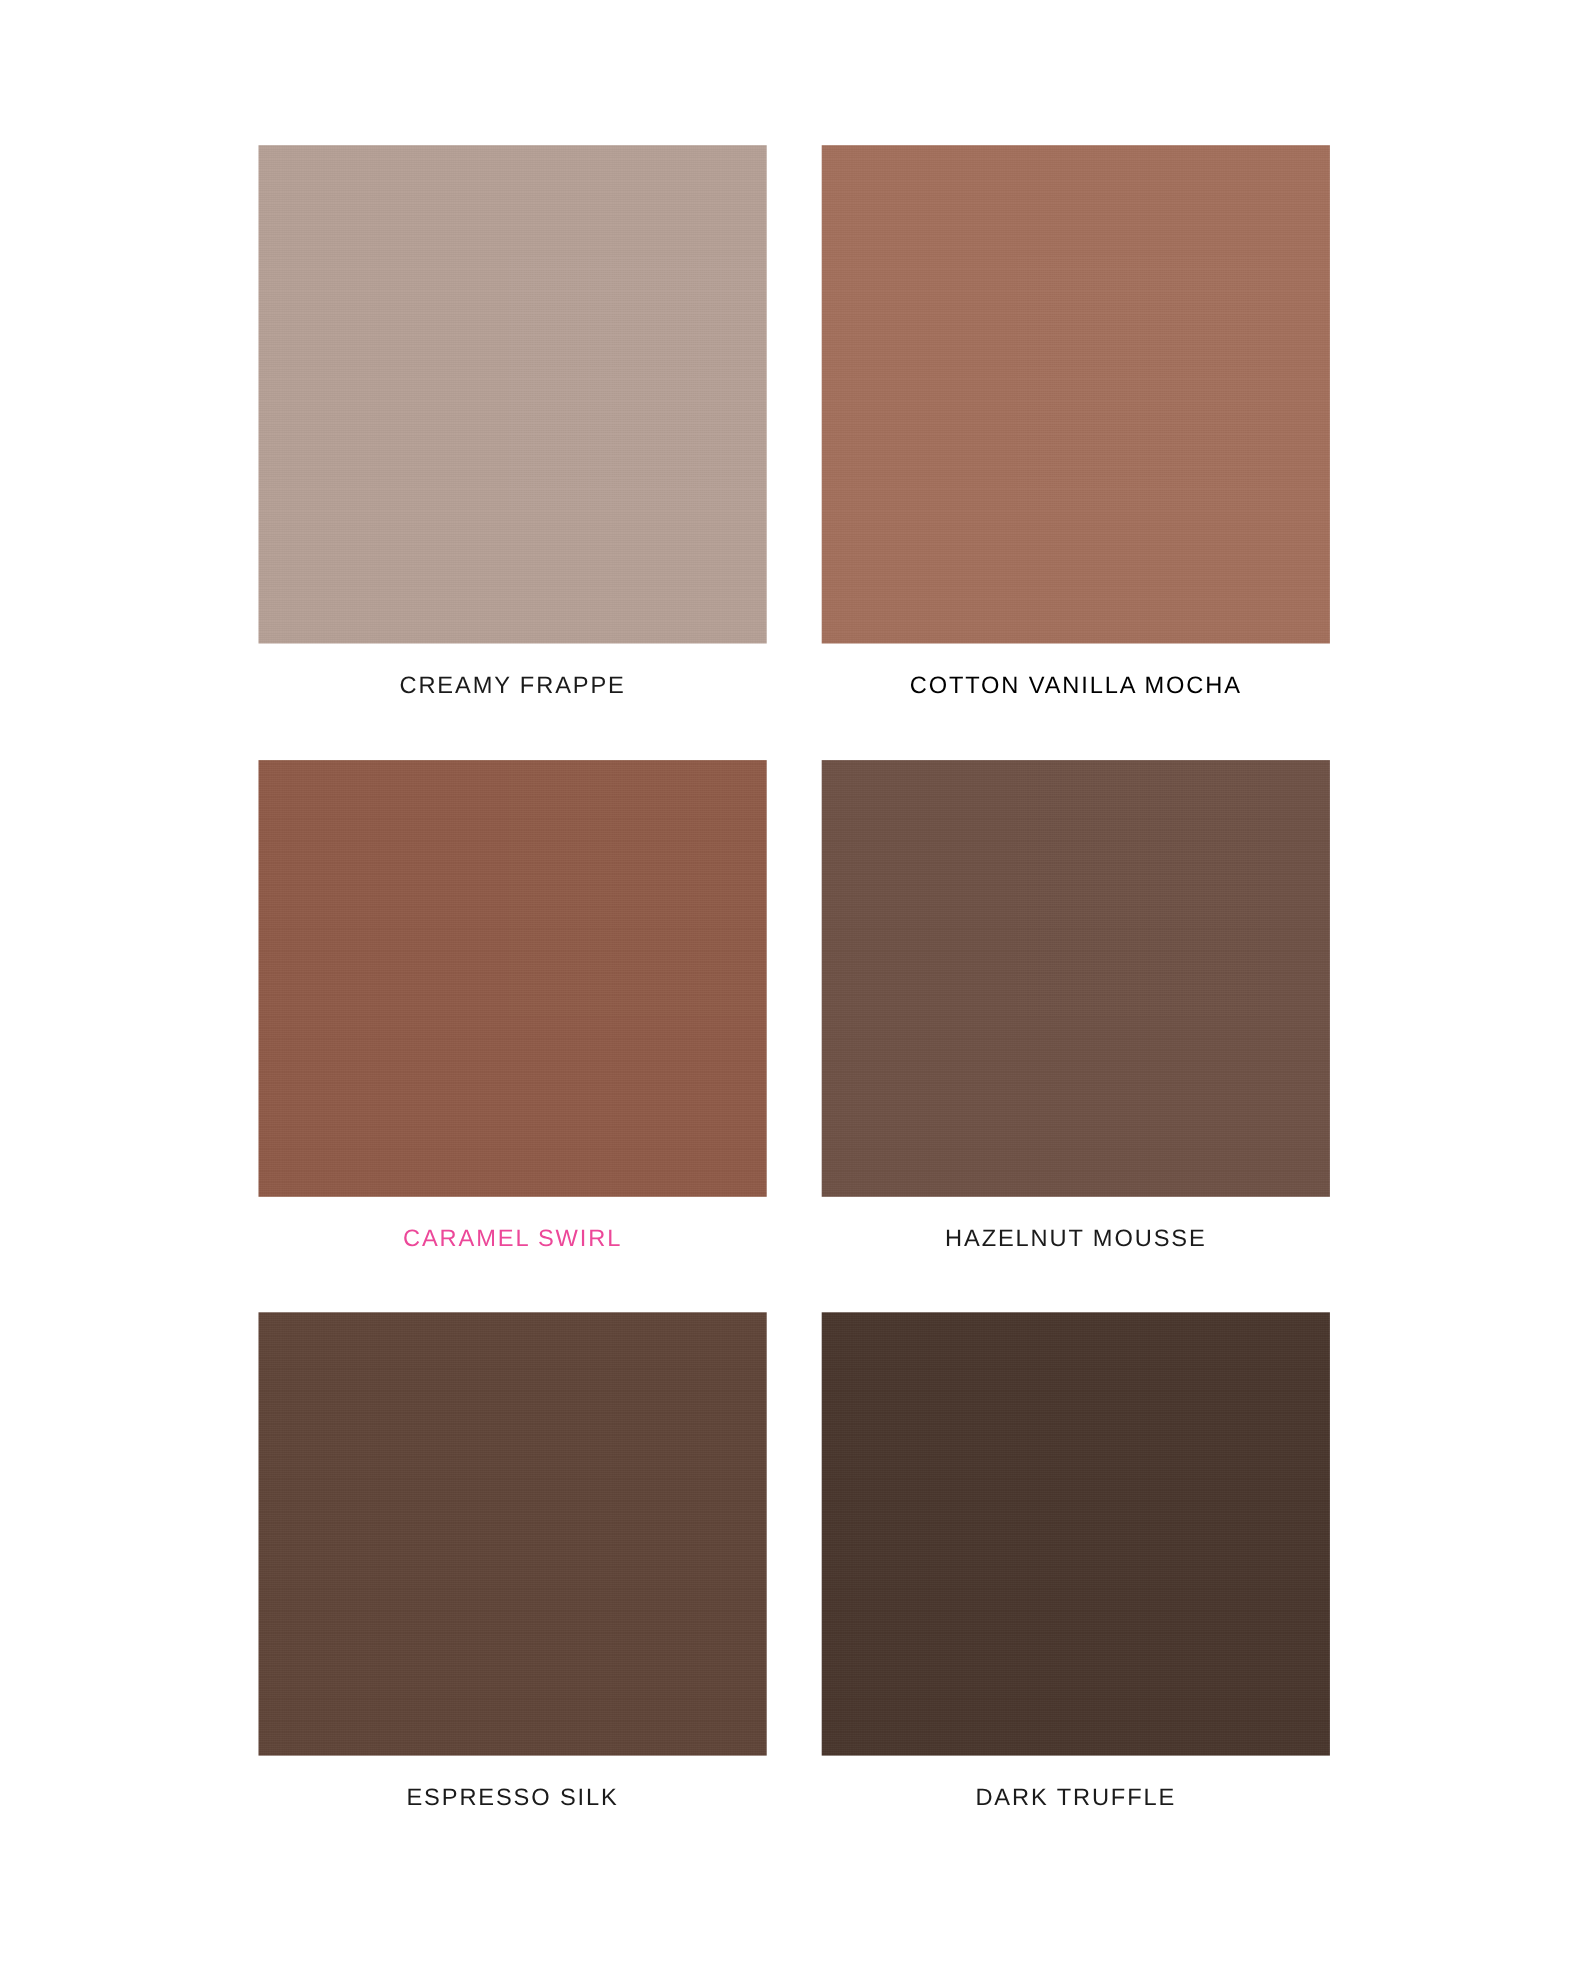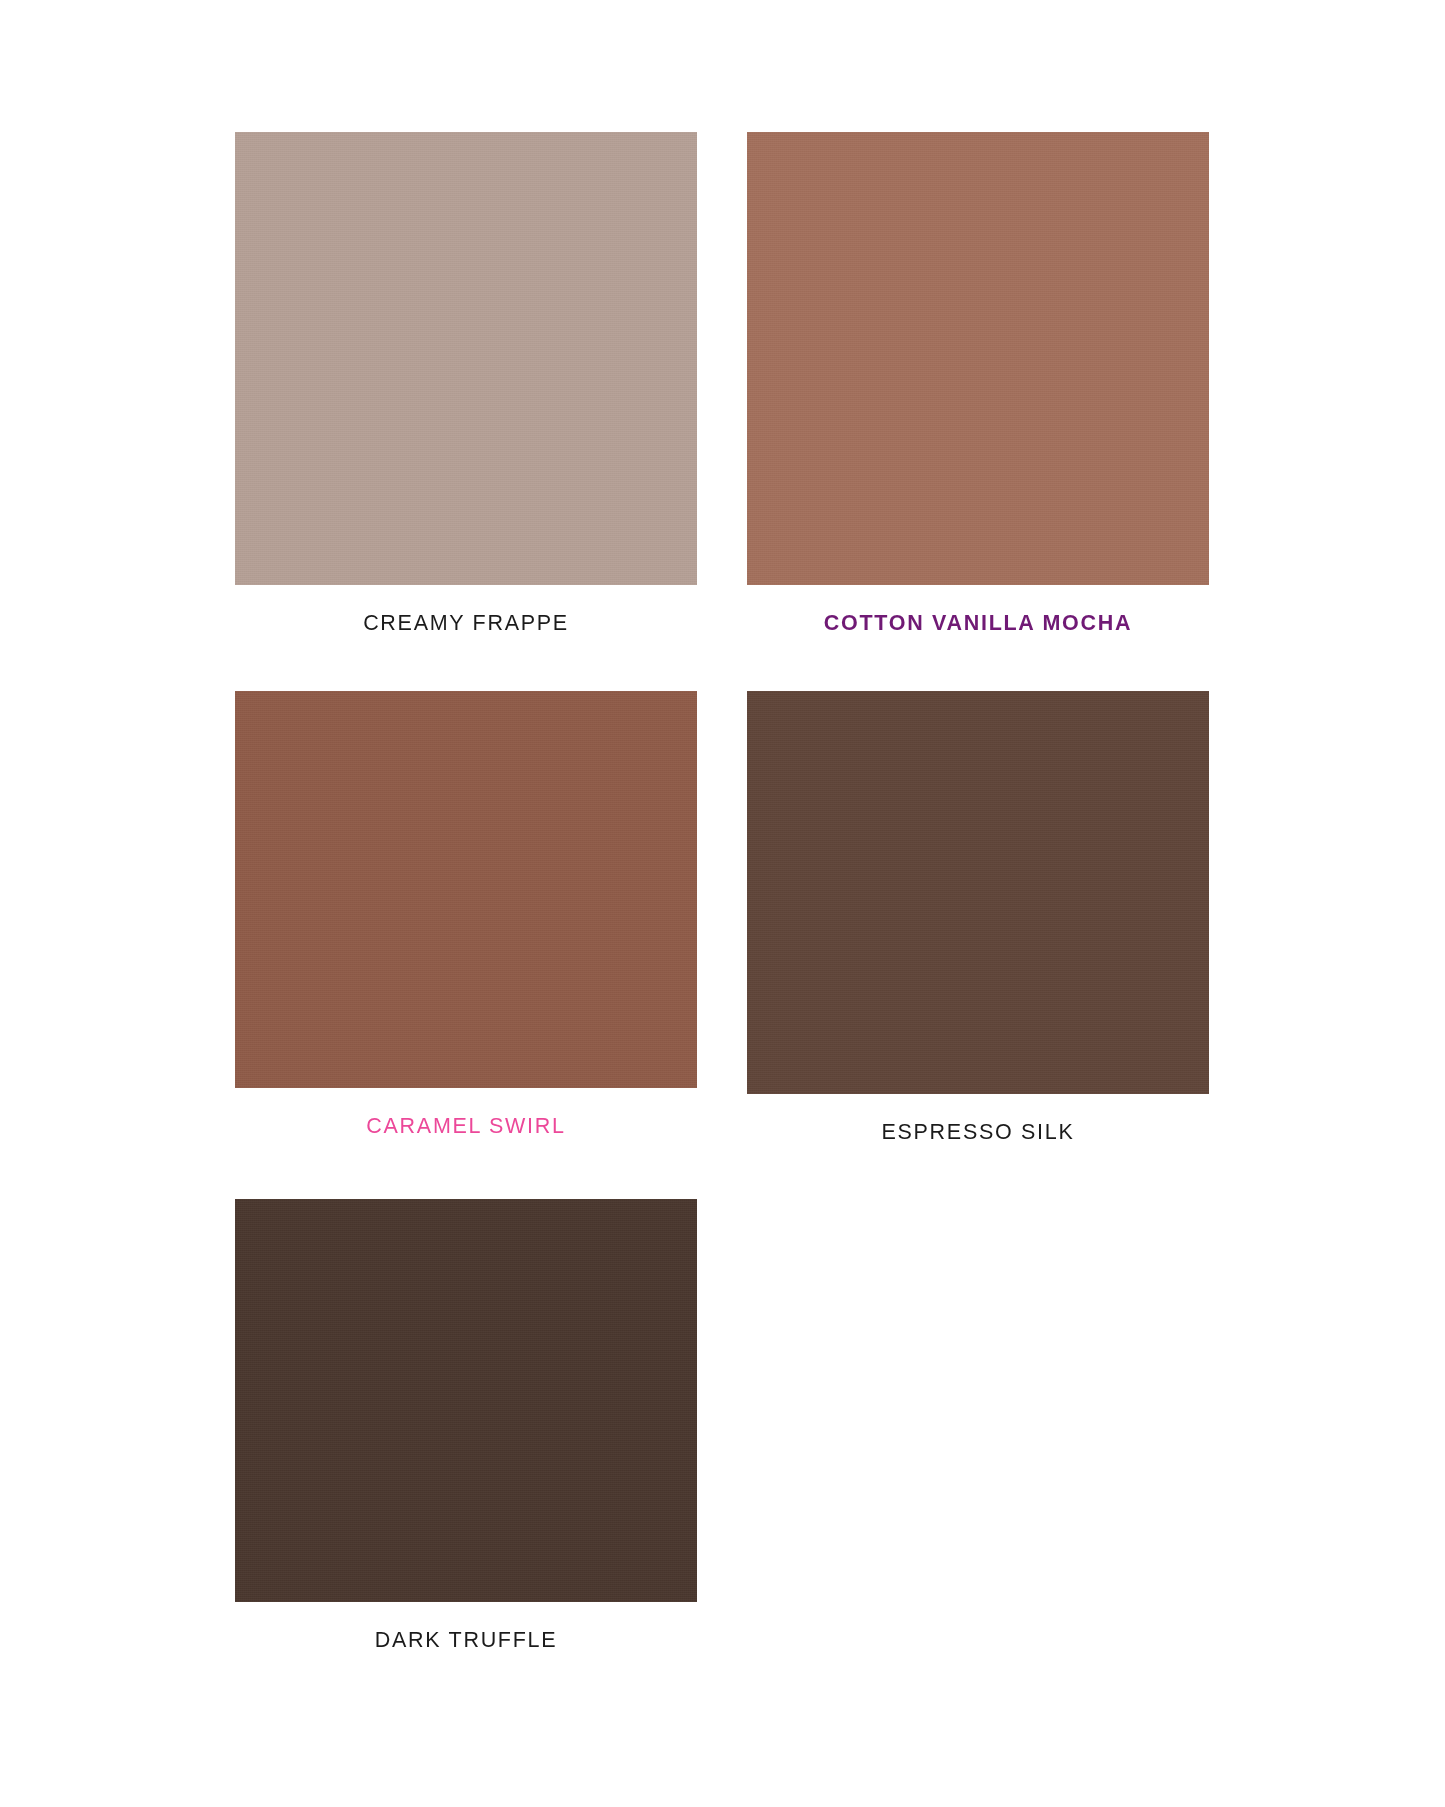--- a/index.html
+++ b/index.html
@@ -82,28 +82,32 @@
 <div class="palette-sheet">
   <div class="swatch-grid">
 
     <div class="swatch-cell row-1">
       <div class="swatch-chip" style="background-color: rgb(181, 160, 150);"></div>
       <div class="swatch-label" style="color: rgb(27, 27, 27);">CREAMY FRAPPE</div>
     </div>
 
     <div class="swatch-cell row-1">
       <div class="swatch-chip" style="background-color: rgb(163, 112, 92);"></div>
-      <div class="swatch-label" style="color: #701a75; font-weight: bold;">COTTON VANILLA MOCHA</div>
+      <div class="swatch-label" style="color: #000000;">COTTON VANILLA MOCHA</div>
     </div>
 
     <div class="swatch-cell row-2">
       <div class="swatch-chip" style="background-color: rgb(143, 91, 72);"></div>
       <div class="swatch-label" style="color: #ec4899;">CARAMEL SWIRL</div>
     </div>
 
+    <div class="swatch-cell row-2">
+      <div class="swatch-chip" style="background-color: rgb(111, 82, 70);"></div>
+      <div class="swatch-label" style="color: rgb(27, 27, 27);">HAZELNUT MOUSSE</div>
+    </div>
 
     <div class="swatch-cell row-3">
       <div class="swatch-chip" style="background-color: rgb(96, 69, 57);"></div>
       <div class="swatch-label" style="color: rgb(27, 27, 27);">ESPRESSO SILK</div>
     </div>
 
     <div class="swatch-cell row-3">
       <div class="swatch-chip" style="background-color: rgb(74, 55, 46);"></div>
       <div class="swatch-label" style="color: rgb(27, 27, 27);">DARK TRUFFLE</div>
     </div>

